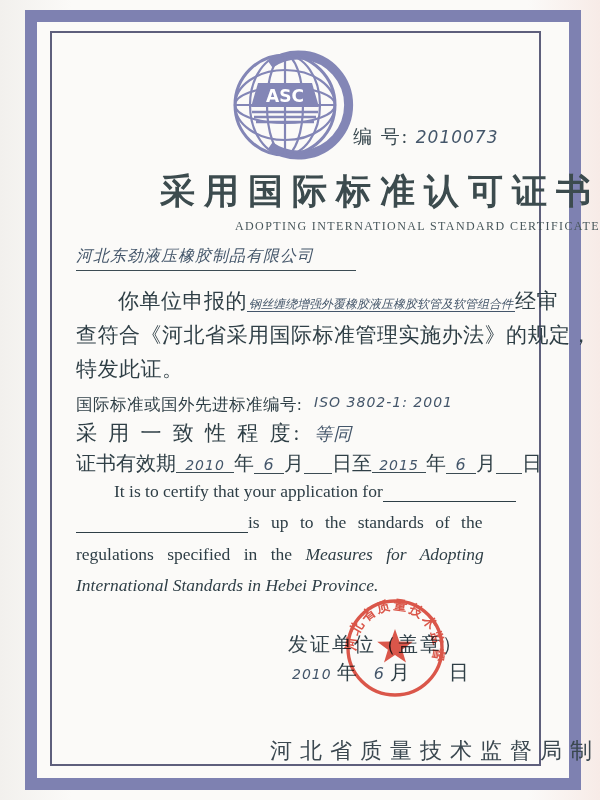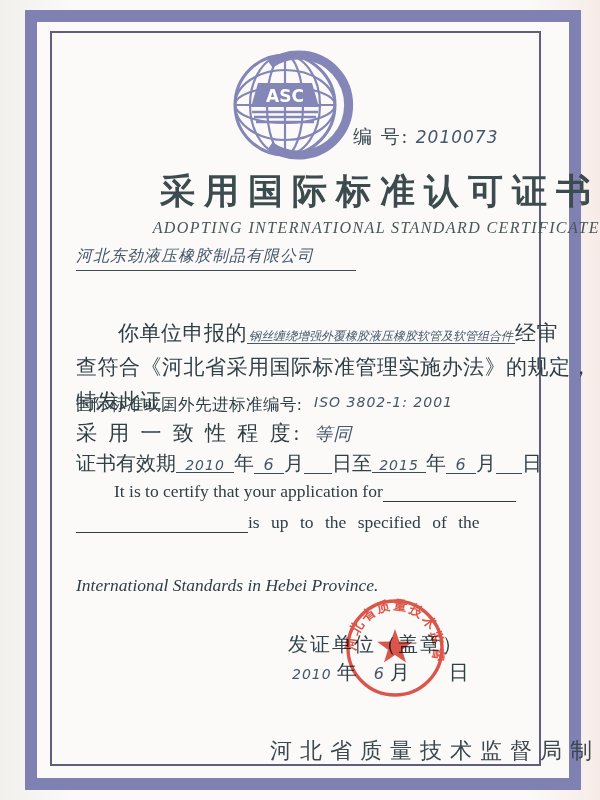--- a/index.html
+++ b/index.html
@@ -22,26 +22,26 @@
   .cn{font-family:"Liberation Serif","DejaVu Serif",serif;}
   .hand{
     font-family:"DejaVu Sans",sans-serif; font-style:italic;
     color:#44566a; letter-spacing:1px;
   }
   .slot{display:inline-block; border-bottom:1.5px solid #3c4c54; text-align:center; line-height:1;}
   .logo-svg{display:block;}
   .title{
     font-size:35px; font-weight:bold; letter-spacing:9px; color:#3c4b4e;
   }
-  .subtitle{font-size:16px; letter-spacing:1.4px; color:#47565a;font-style:italic;}
+  .subtitle{font-size:12px; letter-spacing:1.4px; color:#47565a;}
   .number-line{font-size:19px; letter-spacing:2px; color:#37474e;}
   .company{
     font-size:16px; border-bottom:1.5px solid #3c4c54; padding-bottom:3px;
   }
-  .bodyline{font-size:21px; letter-spacing:0.5px; line-height:34px; white-space:nowrap;margin-top:32px;}
+  .bodyline{font-size:21px; letter-spacing:0.5px; line-height:34px; white-space:nowrap;}
   .product-hand{font-size:12px; letter-spacing:0; border-bottom:1px solid #44566a; padding:0 2px;}
   .fieldline{white-space:nowrap;}
   .flabel-big{font-size:21px; letter-spacing:3px;}
   .flabel-small{font-size:16.5px; letter-spacing:0.5px;}
   .fval{font-size:15px; position:relative; top:-3px; margin-left:8px;}
   .eng{font-size:17.5px; color:#2e3e46; white-space:nowrap;}
   .eng .blank{display:inline-block; border-bottom:1.5px solid #2e3e46;}
   .maker{
     font-family:"DejaVu Sans","Liberation Sans",sans-serif;
     font-size:22px; letter-spacing:8px; color:#3b4850; font-weight:500;
@@ -111,21 +111,25 @@
     <span class="cn">证书有效期</span><span class="slot hand" style="width:58px; font-size:14px;">2010</span><span class="cn">年</span><span class="slot hand" style="width:30px; font-size:16px;">6</span><span class="cn">月</span><span class="slot" style="width:28px;">&nbsp;</span><span class="cn">日至</span><span class="slot hand" style="width:54px; font-size:14px;">2015</span><span class="cn">年</span><span class="slot hand" style="width:30px; font-size:16px;">6</span><span class="cn">月</span><span class="slot" style="width:26px;">&nbsp;</span><span class="cn">日</span>
   </div>
 
   <div class="abs eng" style="left:76px; top:481px; width:440px; display:flex;">
     <span style="display:inline-block; width:38px;"></span>
       <span>It is to certify that your application for</span>
       <span class="blank" style="flex:1;"></span>
   </div>
   <div class="abs eng" style="left:76px; top:512px; width:440px; display:flex;">
     <span class="blank" style="width:172px;"></span>
-      <span style="word-spacing:7px;">is up to the specified of the</span>
+      <span style="word-spacing:7px;">is up to the standards of the</span>
+  </div>
+  <div class="abs eng" style="left:76px; top:544px; word-spacing:9px;">
+    <span>regulations specified in the</span>
+    <span style="font-style:italic;">Measures for Adopting</span>
   </div>
   <div class="abs eng" style="left:76px; top:575px; font-style:italic;">International Standards in Hebei Province.</div>
 
   <div class="abs issuer" style="left:288px; top:631px;">发证单位（盖章）</div>
   <div class="abs" style="left:292px; top:659px; font-size:20px;">
     <span class="hand" style="font-size:14px;">2010</span>
     <span class="cn">年</span>
     <span class="hand" style="font-size:16px; margin-left:12px;">6</span>
     <span class="cn">月</span>
     <span class="cn" style="margin-left:34px;">日</span>

